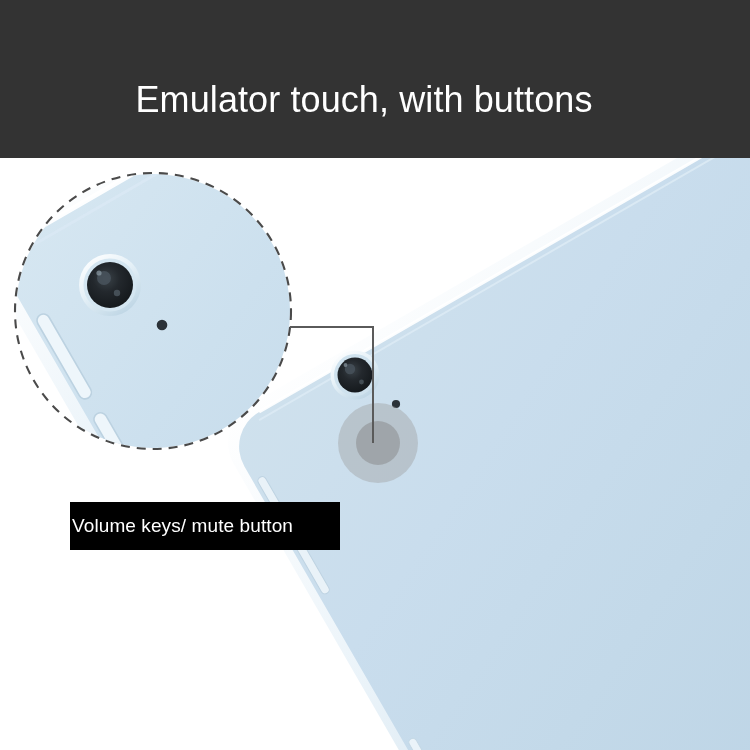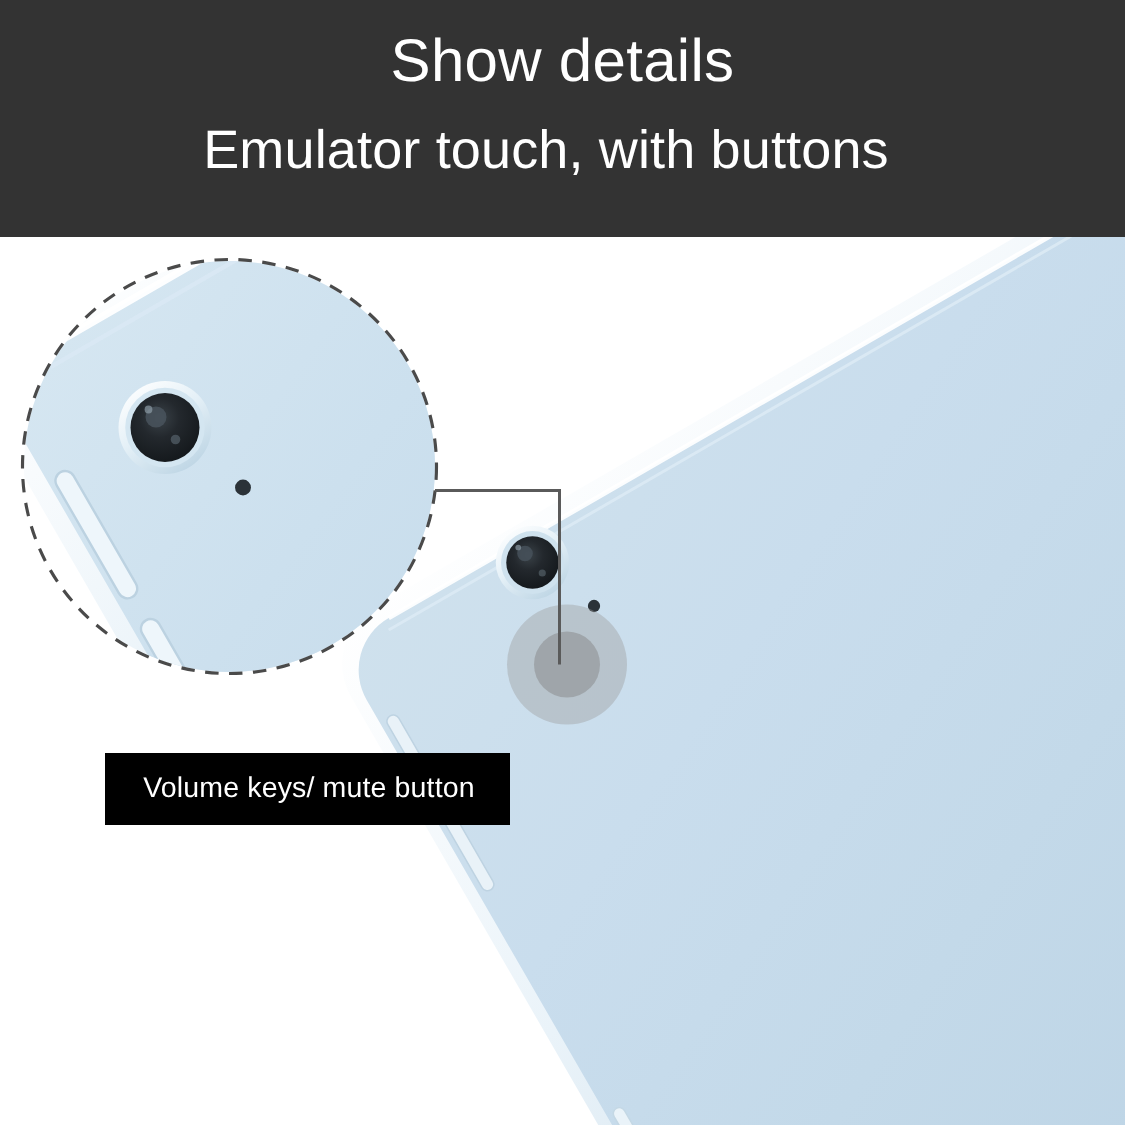--- a/index.html
+++ b/index.html
@@ -75,34 +75,33 @@
   #callout-label {
     position: absolute;
     left: 70px;
     top: 502px;
     width: 270px;
     height: 48px;
     background: #000000;
     color: #ffffff;
     font-size: 19px;
     line-height: 48px;
-    text-align: center;
+    text-align: left;
     padding-left: 2px;
     box-sizing: border-box;
     white-space: nowrap;
     letter-spacing: 0.1px;
   }
 </style>
 </head>
 <body>
 
 <div id="stage">
 
   <div id="header-band">
-    <div id="header-title">Show details</div>
     <div id="header-subtitle">Emulator touch, with buttons</div>
   </div>
 
   <div id="photo-area">
 
     <svg id="photo-svg" viewBox="0 0 750 750" xmlns="http://www.w3.org/2000/svg">
       <defs>
 
         <linearGradient id="shellGrad" x1="0" y1="0" x2="0.55" y2="1">
           <stop offset="0%" stop-color="#cfe1ed"></stop>

